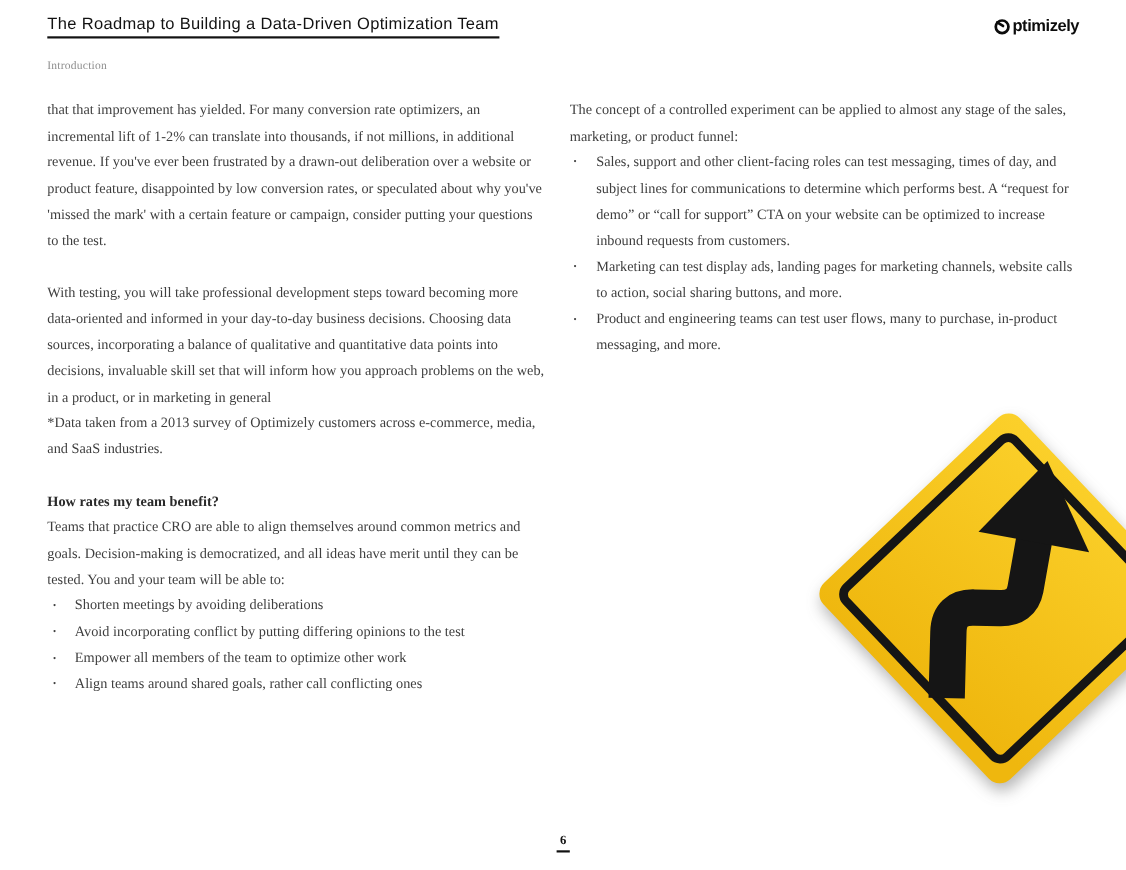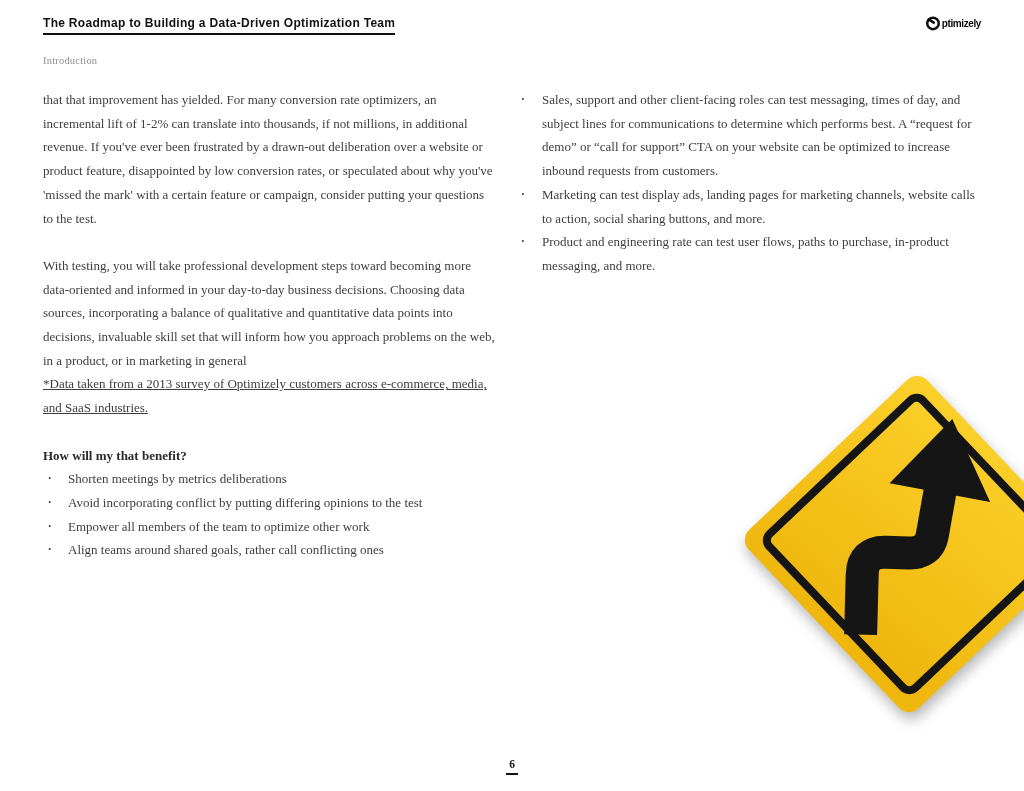--- a/index.html
+++ b/index.html
@@ -10,60 +10,60 @@
     background: #ffffff;
     overflow: hidden;
     font-family: "Liberation Serif", serif;
     color: #3e3e3e;
   }
 
   
   .doc-header { position: absolute; left: 43px; top: 13px; }
   .doc-title {
     font-family: "Liberation Sans", sans-serif;
-    font-weight: 700;
-    font-size: 12px;
+    font-weight: 400;
+    font-size: 15px;
     letter-spacing: 0.3px;
     color: #121212;
     display: inline-block;
     border-bottom: 2px solid #121212;
     padding-bottom: 3px;
   }
   .doc-subtitle {
     margin-top: 20px;
     font-size: 10.5px;
     color: #8f8f8f;
     letter-spacing: 0.2px;
   }
   .logo {
     position: absolute;
     right: 43px; top: 15px;
     display: flex; align-items: center;
     font-family: "Liberation Sans", sans-serif;
     font-weight: 800;
-    font-size: 10px;
+    font-size: 15px;
     letter-spacing: -0.4px;
     color: #0c0c0c;
   }
   .logo svg { display: block; margin-right: 1px; }
 
   
   .col {
     position: absolute;
     top: 88px;
     font-size: 13px;
     line-height: 23.7px;
     color: #3e3e3e;
   }
   .col-left  { left: 43px;  width: 452px; }
   .col-right { left: 518px; width: 458px; }
 
   .para { margin: 0 0 23.7px 0; }
   .para.tight { margin-bottom: 0; }
-  .footnote { margin: 0 0 23.7px 0; text-decoration: underline; }
+  .footnote { margin: 0 0 23.7px 0; }
   .section-heading {
     font-weight: 700;
     color: #2a2a2a;
     margin: 0;
   }
 
   .bullet-list { margin: 0; padding: 0; }
   .bullet-row { display: flex; align-items: flex-start; }
   .bullet-marker {
     flex: 0 0 25px;
@@ -122,54 +122,56 @@
         <path d="M4.5 5.5 L11 9.5" stroke="#0c0c0c" stroke-width="3.1" stroke-linecap="round"></path>
       </svg>
     </span>
     <span>ptimizely</span>
   </div>
 
   <div class="col col-left">
     <div class="para">that that improvement has yielded. For many conversion rate optimizers, an incremental lift of 1-2% can translate into thousands, if not millions, in additional revenue.  If you've ever been frustrated by a drawn-out deliberation over a website or product feature, disappointed by low conversion rates, or speculated about why you've 'missed the mark' with a certain feature or campaign, consider putting your questions to the test.</div>
     <div class="para tight">With testing, you will take professional development steps toward becoming more data-oriented and informed in your day-to-day business decisions. Choosing data sources, incorporating a balance of qualitative and quantitative data points into decisions, invaluable skill set that will inform how you approach problems on the web, in a product, or in marketing in general</div>
     <div class="footnote">*Data taken from a 2013 survey of Optimizely customers across e-commerce, media, and SaaS industries.</div>
-    <div class="section-heading">How will my that benefit?</div>
+    <div class="section-heading">How rates my team benefit?</div>
+    <div class="para tight">Teams that practice CRO are able to align themselves around common metrics and goals. Decision-making is democratized, and all ideas have merit until they can be tested. You and your team will be able to:</div>
     <div class="bullet-list">
       <div class="bullet-row">
         <span class="bullet-marker">•</span>
-        <span class="bullet-text">Shorten meetings by metrics deliberations</span>
+        <span class="bullet-text">Shorten meetings by avoiding deliberations</span>
       </div>
       <div class="bullet-row">
         <span class="bullet-marker">•</span>
         <span class="bullet-text">Avoid incorporating conflict by putting differing opinions to the test</span>
       </div>
       <div class="bullet-row">
         <span class="bullet-marker">•</span>
         <span class="bullet-text">Empower all members of the team to optimize other work</span>
       </div>
       <div class="bullet-row">
         <span class="bullet-marker">•</span>
         <span class="bullet-text">Align teams around shared goals, rather call conflicting ones</span>
       </div>
     </div>
   </div>
 
   <div class="col col-right">
+    <div class="para tight">The concept of a controlled experiment can be applied to almost any stage of the sales, marketing, or product funnel:</div>
     <div class="bullet-list">
       <div class="bullet-row">
         <span class="bullet-marker">•</span>
         <span class="bullet-text">Sales, support and other client-facing roles can test messaging, times of day, and subject lines for communications to determine which performs best. A “request for demo” or “call for support” CTA on your website can be optimized to increase inbound requests from customers.</span>
       </div>
       <div class="bullet-row">
         <span class="bullet-marker">•</span>
         <span class="bullet-text">Marketing can test display ads, landing pages for marketing channels, website calls to action, social sharing buttons, and more.</span>
       </div>
       <div class="bullet-row">
         <span class="bullet-marker">•</span>
-        <span class="bullet-text">Product and engineering rate can test user flows, paths to purchase, in-product messaging, and more.</span>
+        <span class="bullet-text">Product and engineering teams can test user flows, many to purchase, in-product messaging, and more.</span>
       </div>
     </div>
   </div>
 
   <div class="sign-wrap">
     <svg width="400" height="400" viewBox="0 0 400 400">
       <defs>
         <linearGradient id="yg" x1="0.1" y1="0" x2="0.25" y2="1">
           <stop offset="0" stop-color="#FBD02A"></stop>
           <stop offset="1" stop-color="#EFB70E"></stop>

